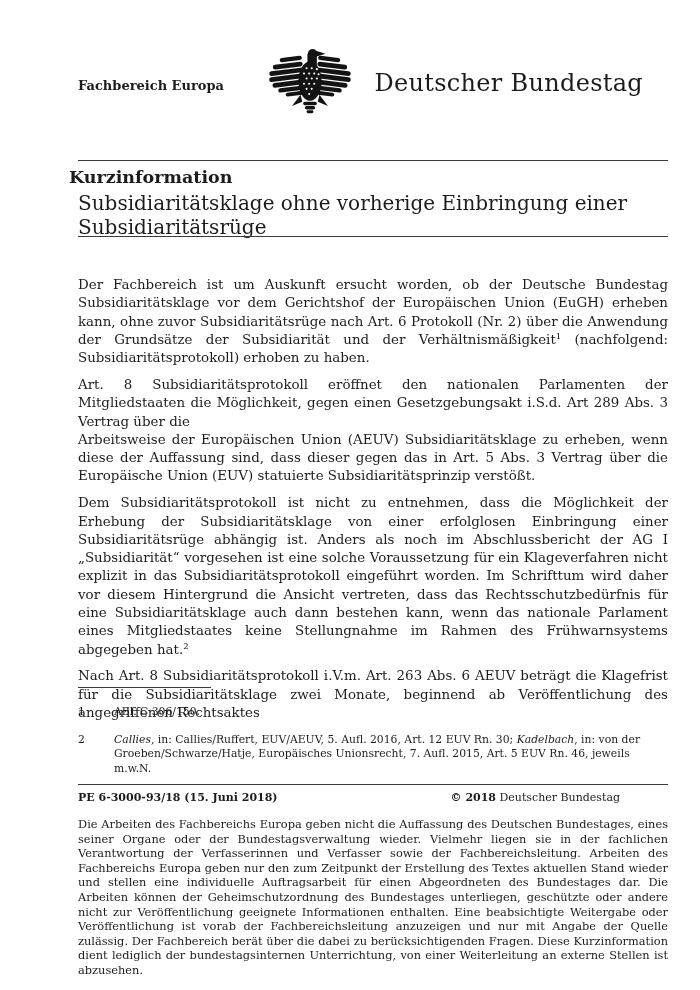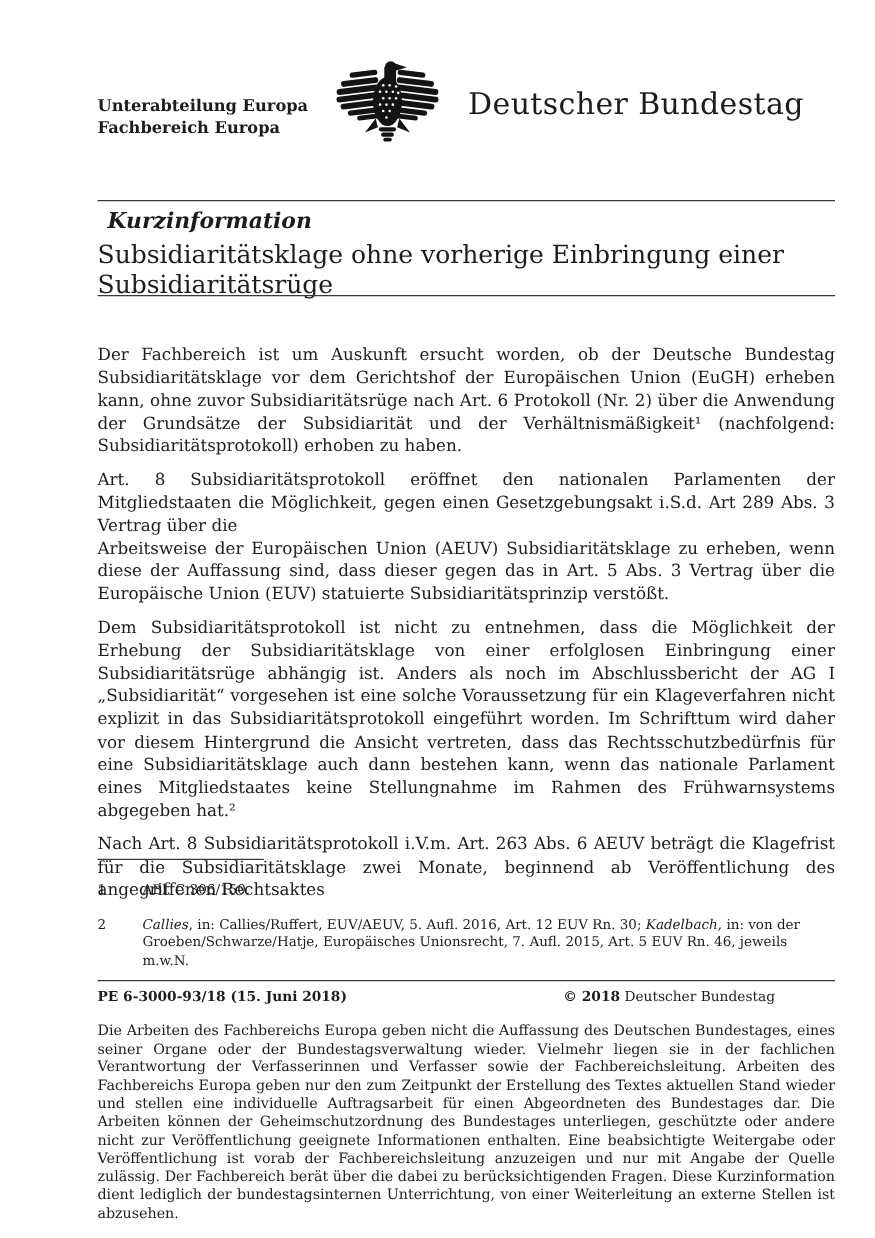--- a/index.html
+++ b/index.html
@@ -29,22 +29,22 @@
 
   
   .rule { position: absolute; left: 78px; width: 590px; border-top: 1px solid #3a3a3a; }
   .rule-title-top   { top: 160px; }
   .rule-title-bottom{ top: 236px; }
   .rule-footer      { top: 784px; }
   .fn-sep { position: absolute; left: 78px; top: 687px; width: 133px; border-top: 1px solid #3a3a3a; }
 
   
   .title {
-    position: absolute; left: 86px; top: 167px;
-    font-size: 17.5px; font-weight: bold; font-style: italic;
+    position: absolute; left: 69px; top: 167px;
+    font-size: 17.5px; font-weight: bold;
   }
   .subtitle {
     position: absolute; left: 78px; top: 191px; width: 590px;
     font-size: 20px;
   }
 
   
   .body-text {
     position: absolute; left: 78px; top: 276px; width: 590px;
     font-size: 13.4px; line-height: 18.3px;
@@ -80,21 +80,20 @@
     text-align: justify;
     hyphens: auto; -webkit-hyphens: auto;
   }
 </style>
 </head>
 <body>
 
 <div class="page">
 
   <div class="dept">
-    <div>Unterabteilung Europa</div>
     <div>Fachbereich Europa</div>
   </div>
 
   <svg class="eagle" viewBox="0 0 100 84" xmlns="http://www.w3.org/2000/svg" aria-hidden="true">
     <g fill="#131313">
 
       <g transform="rotate(-7 42 34)">
         <rect x="17" y="11" width="26" height="5" rx="2.5"></rect>
         <rect x="8" y="18" width="35" height="5.5" rx="2.7"></rect>
         <rect x="3" y="25" width="40" height="5.5" rx="2.7"></rect>

